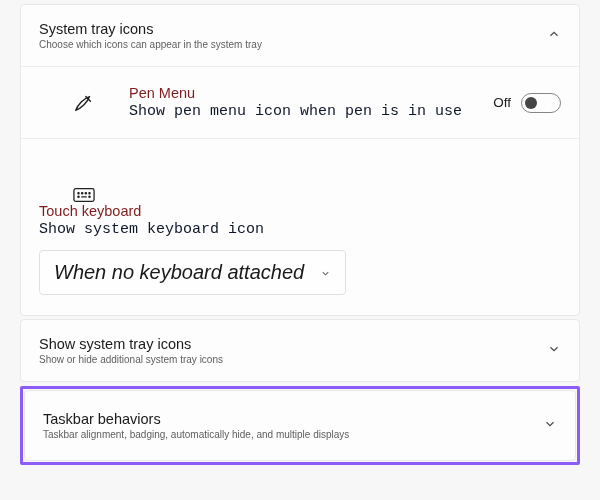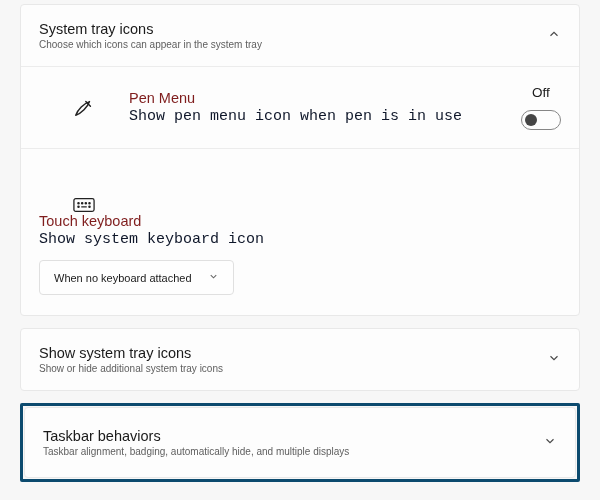--- a/index.html
+++ b/index.html
@@ -10,21 +10,21 @@
     color: #1a1a1a;
     width: 600px;
     height: 500px;
     overflow: hidden;
     padding: 4px 20px 20px 20px;
   }
   .card {
     background: #fdfdfd;
     border: 1px solid #e8e8e8;
     border-radius: 4px;
-    margin-bottom: 12px;
+    margin-bottom: 3px;
     overflow: hidden;
   }
   .section-header {
     padding: 16px 18px 16px 18px;
     display: flex;
     align-items: center;
     justify-content: space-between;
     cursor: pointer;
   }
   .section-header .titles { flex: 1; }
@@ -61,21 +61,20 @@
   }
   .row .body .row-sub {
     font-size: 15px;
     color: #0f172a;
     font-family: Liberation Mono, monospace;
   }
   .row .trailing {
     display: flex;
     align-items: center;
     gap: 10px;
-    flex-direction: column;
   }
   .off-text { font-size: 13.5px; color: #1a1a1a; }
   .toggle {
     width: 40px; height: 20px;
     border: 1px solid #868686;
     border-radius: 10px;
     position: relative;
     background: #fdfdfd;
   }
   .toggle .knob {
@@ -87,27 +86,28 @@
   }
   .select {
     margin-top: 12px;
     display: inline-flex;
     align-items: center;
     gap: 16px;
     border: 1px solid #e0e0e0;
     background: #fefefe;
     border-radius: 4px;
     padding: 10px 14px;
-    font-size: 11px;
+    font-size: 20px;
     color: #1a1a1a;
     cursor: pointer;
+    font-style: italic;
   }
   .select .chev-down { width: 11px; height: 11px; color: #666; }
   .highlight-box {
-    border: 3px solid #0c4a6e;
+    border: 3px solid #8b5cf6;
     border-radius: 2px;
     padding: 1px;
     margin-top: 4px;
   }
   .highlight-box .card { margin-bottom: 0; }
   .icon-svg { width: 22px; height: 22px; }
   .kbd-icon { width: 22px; height: 16px; }
 </style>
 </head>
 <body>

